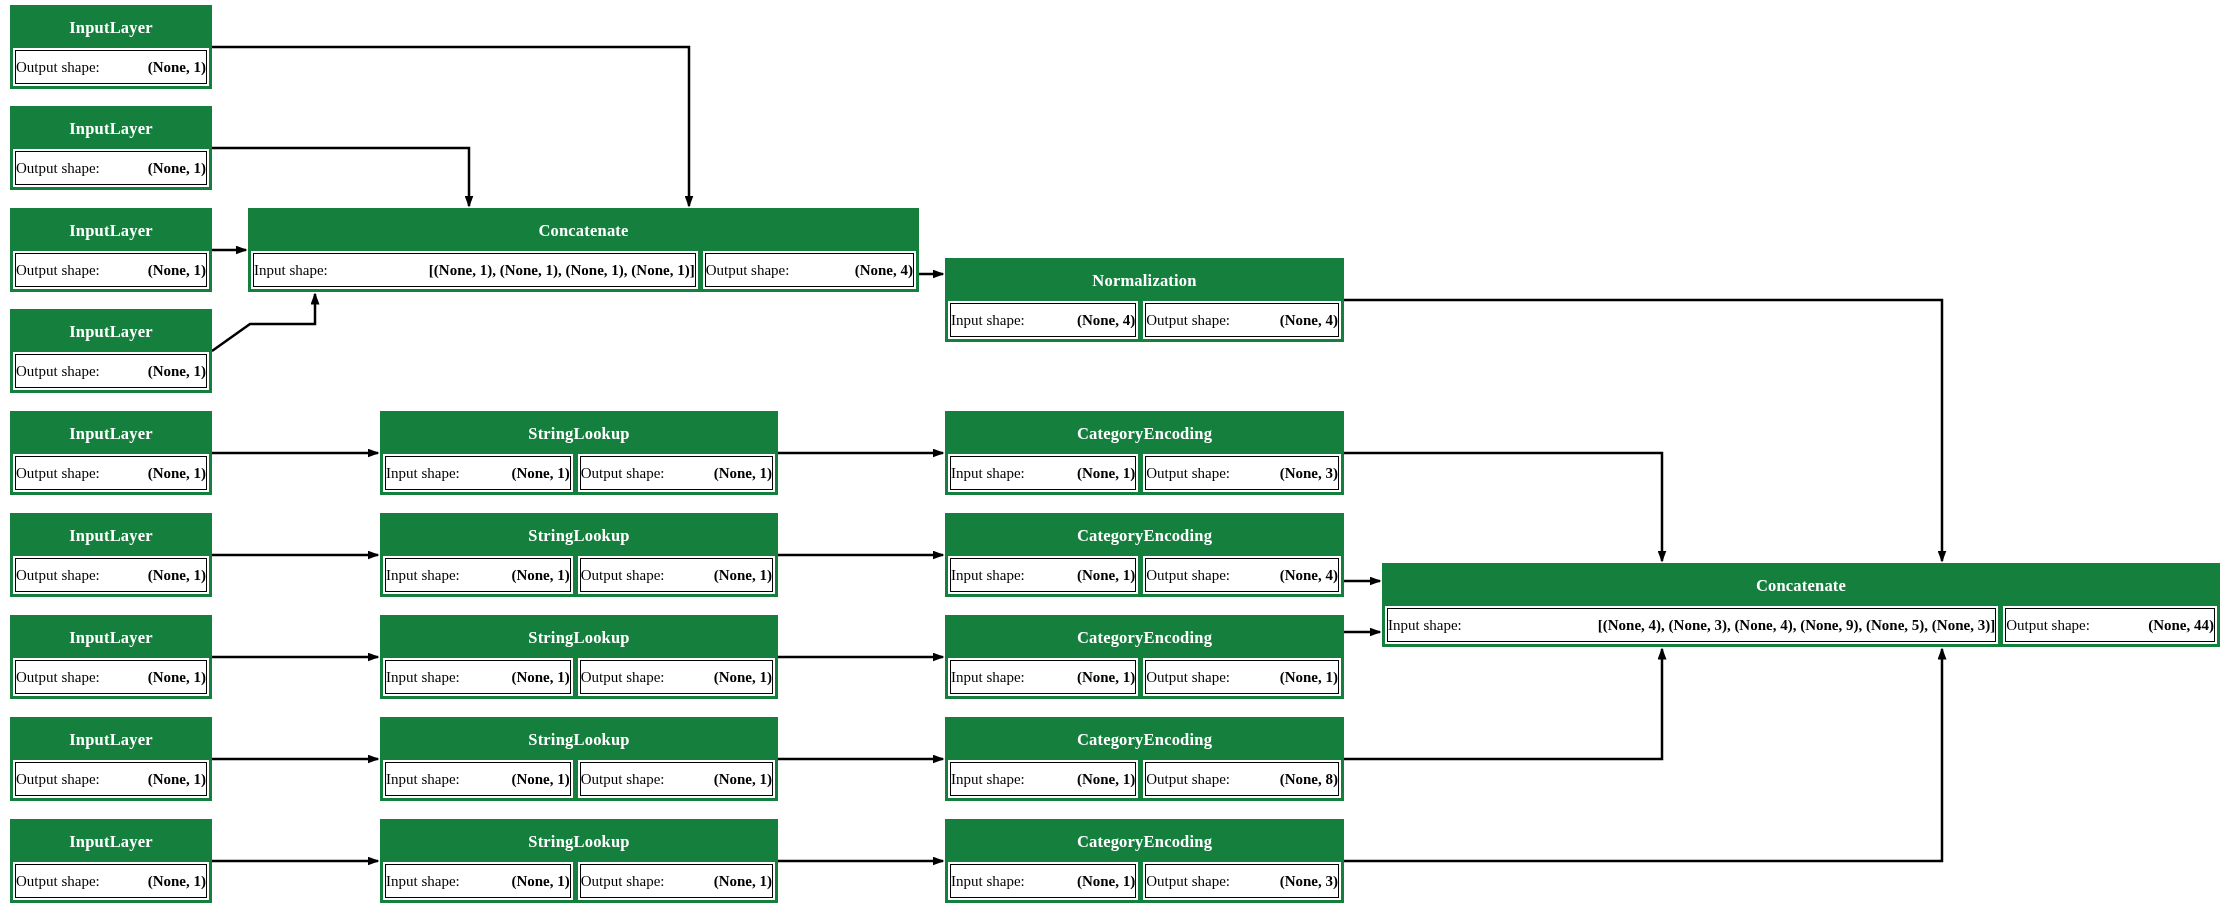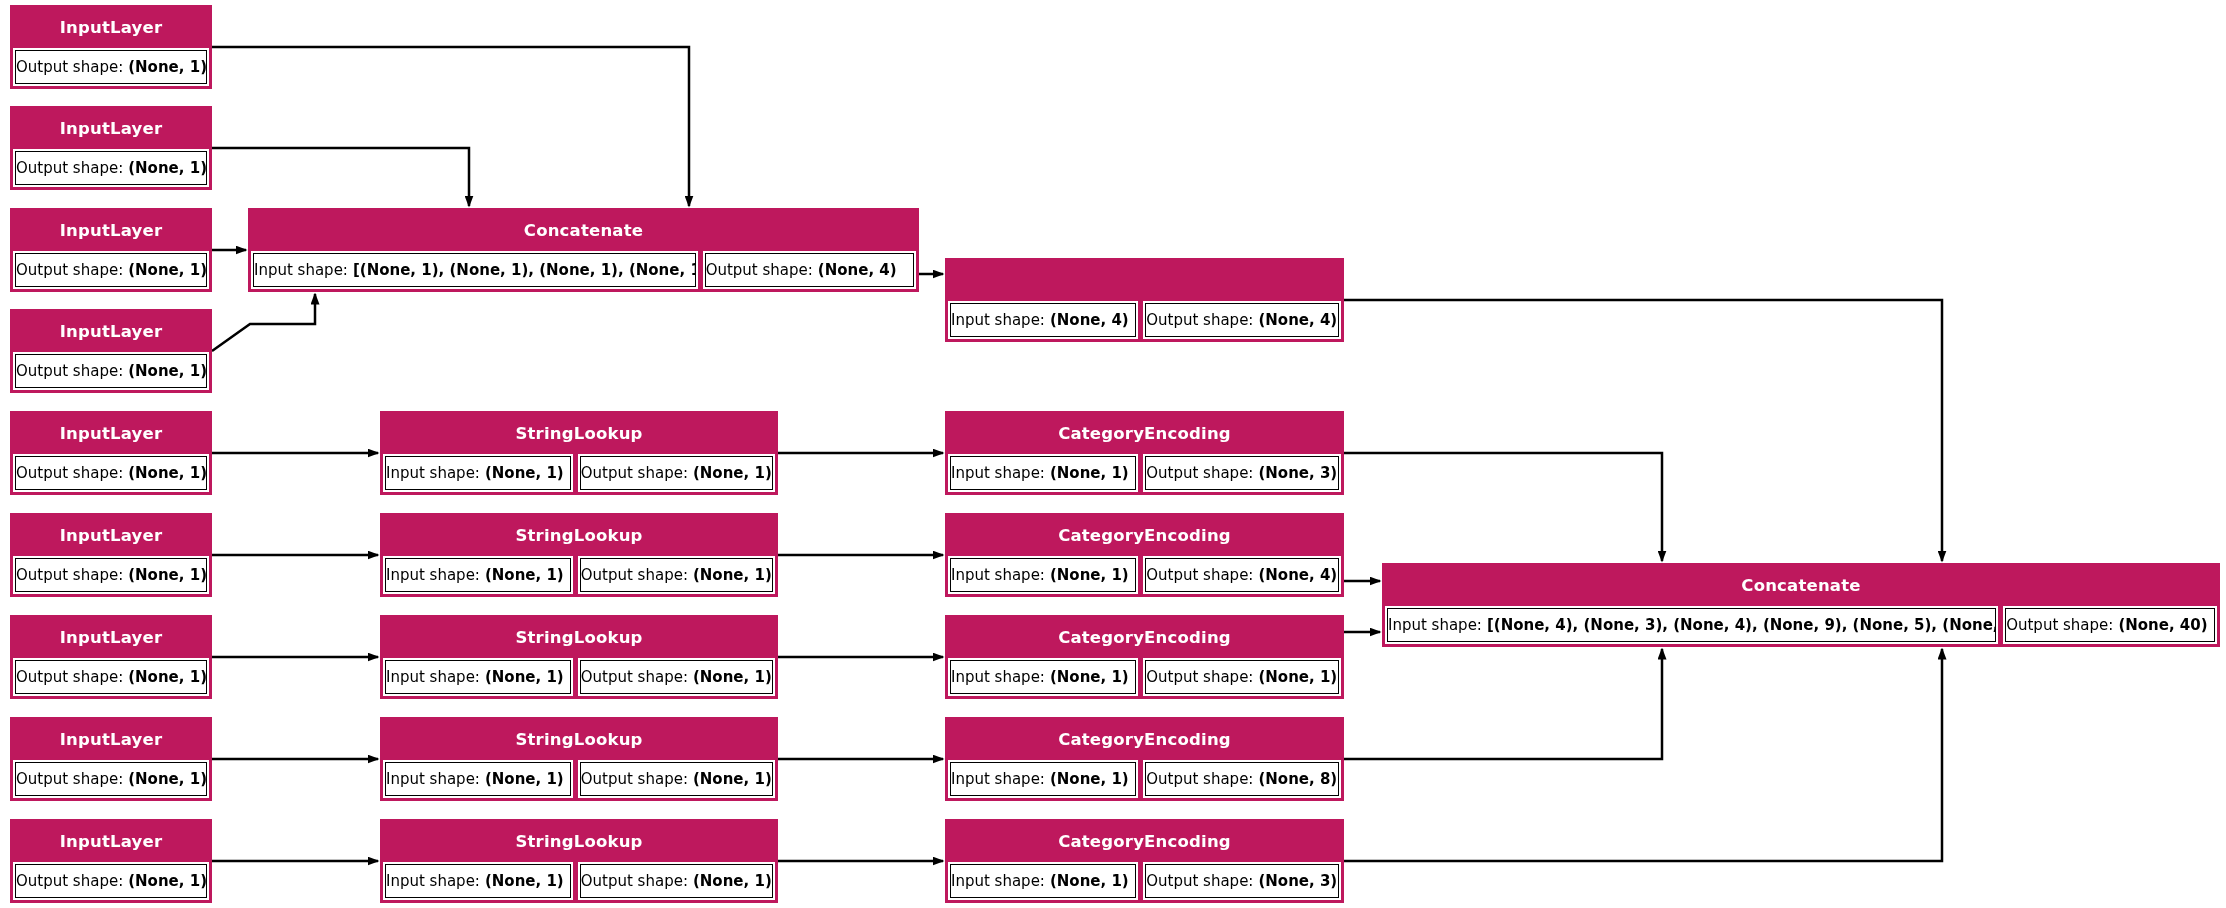--- a/index.html
+++ b/index.html
@@ -18,22 +18,23 @@
   #edge-layer {
     position: absolute;
     left: 0;
     top: 0;
     width: 2226px;
     height: 908px;
     pointer-events: none;
   }
   .node {
     position: absolute;
-    background: #be185d;
+    background: #15803d;
     box-sizing: border-box;
+    font-family: Liberation Serif, serif;
   }
   .ntitle {
     height: 45px;
     display: flex;
     align-items: center;
     justify-content: center;
     color: #ffffff;
     font-weight: bold;
     font-size: 16.5px;
     letter-spacing: 0.2px;
@@ -45,21 +46,21 @@
     gap: 9px;
     padding: 0 5px 5px 5px;
     box-sizing: border-box;
   }
   .ncell {
     background: #ffffff;
     border: 1.5px solid #000000;
     box-shadow: 0 0 0 2px #ffffff;
     display: flex;
     align-items: center;
-    justify-content: flex-start;
+    justify-content: space-between;
     white-space: nowrap;
     overflow: hidden;
     font-size: 15px;
     color: #000000;
     box-sizing: border-box;
     flex-basis: 0;
     min-width: 0;
   }
   .ncell .lbl { font-weight: normal; }
   .ncell .val { font-weight: bold; margin-left: 5px; }
@@ -187,20 +188,21 @@
             <span class="lbl">Input shape:</span>
             <span class="val">[(None, 1), (None, 1), (None, 1), (None, 1)]</span>
           </div>
           <div class="ncell" style="flex-grow: 0.32;">
             <span class="lbl">Output shape:</span>
             <span class="val">(None, 4)</span>
           </div>
         </div>
       </div>
       <div class="node" style="left: 945px; top: 258px; width: 399px; height: 84px;">
+        <div class="ntitle">Normalization</div>
         <div class="ncells">
           <div class="ncell" style="flex-grow: 0.49;">
             <span class="lbl">Input shape:</span>
             <span class="val">(None, 4)</span>
           </div>
           <div class="ncell" style="flex-grow: 0.51;">
             <span class="lbl">Output shape:</span>
             <span class="val">(None, 4)</span>
           </div>
         </div>
@@ -337,18 +339,18 @@
       </div>
       <div class="node" style="left: 1382px; top: 563px; width: 838px; height: 84px;">
         <div class="ntitle">Concatenate</div>
         <div class="ncells">
           <div class="ncell" style="flex-grow: 0.745;">
             <span class="lbl">Input shape:</span>
             <span class="val">[(None, 4), (None, 3), (None, 4), (None, 9), (None, 5), (None, 3)]</span>
           </div>
           <div class="ncell" style="flex-grow: 0.255;">
             <span class="lbl">Output shape:</span>
-            <span class="val">(None, 40)</span>
+            <span class="val">(None, 44)</span>
           </div>
         </div>
       </div>
     </div>
 </div>
 
 </body></html>

